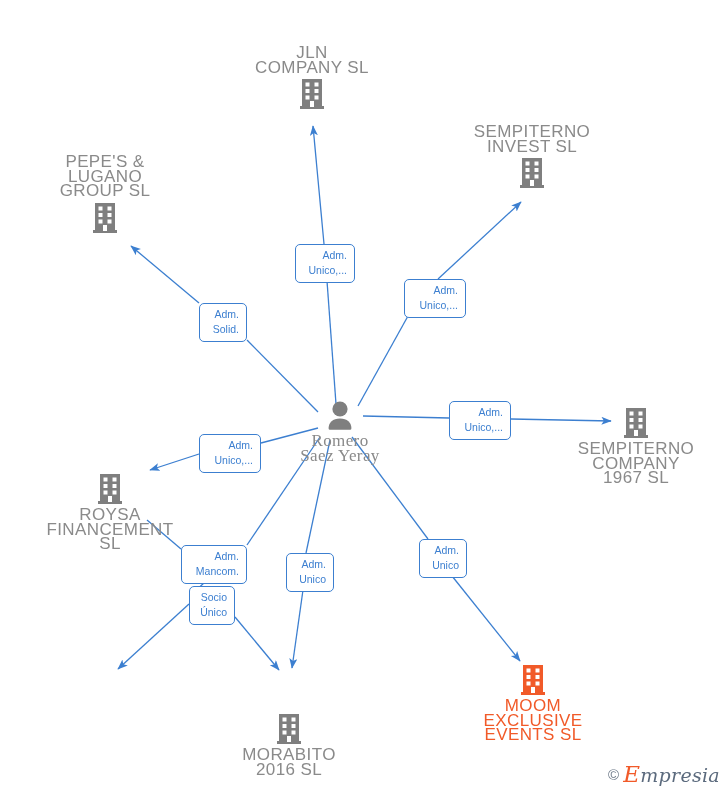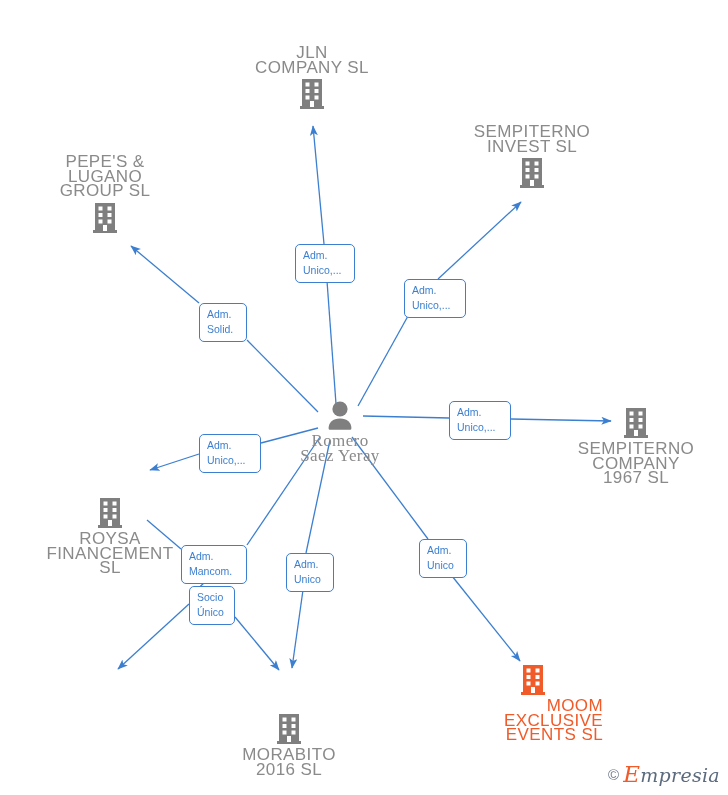--- a/index.html
+++ b/index.html
@@ -32,38 +32,37 @@
   }
   .node-label {
     font-size: 17px;
     line-height: 14.5px;
     color: #8a8a8a;
     letter-spacing: 0.4px;
     white-space: pre-line;
   }
   .node-label.accent {
     color: #f15a29;
-    text-align: right;
   }
   .node-icon {
     display: block;
     margin: 0 auto;
   }
   .node.label-top .node-icon { margin-top: 2px; }
   .node.label-bottom .node-icon { margin-bottom: 2px; }
 
   .edge-label {
     position: absolute;
     border: 1.3px solid #3c7fd0;
     border-radius: 5px;
     background: #ffffff;
     color: #3c7fd0;
     font-size: 10.5px;
     line-height: 15px;
-    text-align: left;
+    text-align: right;
     padding: 3px 7px 4px 7px;
     white-space: pre-line;
     box-sizing: border-box;
   }
   .watermark {
     position: absolute;
     right: 8px;
     bottom: 8px;
     display: flex;
     align-items: center;
@@ -215,21 +214,21 @@
       <rect x="17.5" y="12" width="4" height="4" fill="#ffffff"></rect>
       <rect x="8.5" y="18.5" width="4" height="4" fill="#ffffff"></rect>
       <rect x="17.5" y="18.5" width="4" height="4" fill="#ffffff"></rect>
       <rect x="13" y="24" width="4" height="6" fill="#ffffff"></rect>
     </svg>
     <div class="node-label">SEMPITERNO
 COMPANY
 1967  SL</div>
   </div>
 
-  <div class="node label-bottom" style="left:110px; top:496px;">
+  <div class="node label-bottom" style="left:110px; top:472px;">
     <svg class="node-icon" width="30" height="34" viewBox="0 0 30 34">
       <rect x="5" y="2" width="20" height="28" fill="#7f7f7f"></rect>
       <rect x="3" y="29" width="24" height="3" fill="#7f7f7f"></rect>
       <rect x="8.5" y="5.5" width="4" height="4" fill="#ffffff"></rect>
       <rect x="17.5" y="5.5" width="4" height="4" fill="#ffffff"></rect>
       <rect x="8.5" y="12" width="4" height="4" fill="#ffffff"></rect>
       <rect x="17.5" y="12" width="4" height="4" fill="#ffffff"></rect>
       <rect x="8.5" y="18.5" width="4" height="4" fill="#ffffff"></rect>
       <rect x="17.5" y="18.5" width="4" height="4" fill="#ffffff"></rect>
       <rect x="13" y="24" width="4" height="6" fill="#ffffff"></rect>

